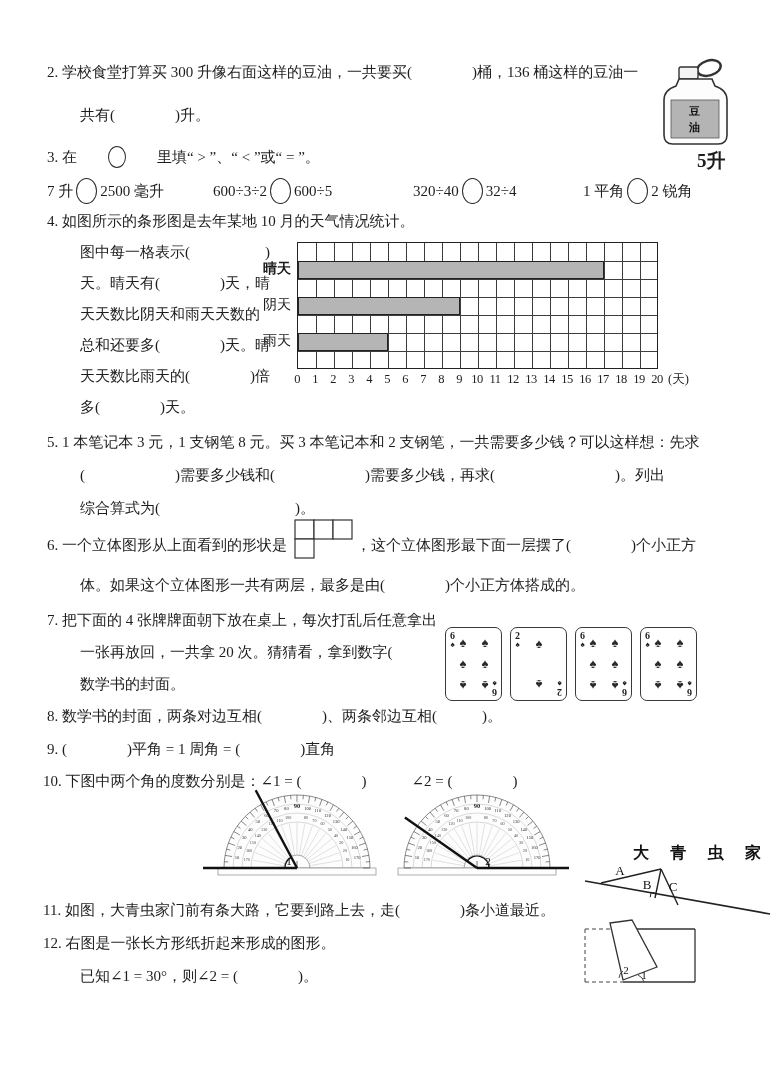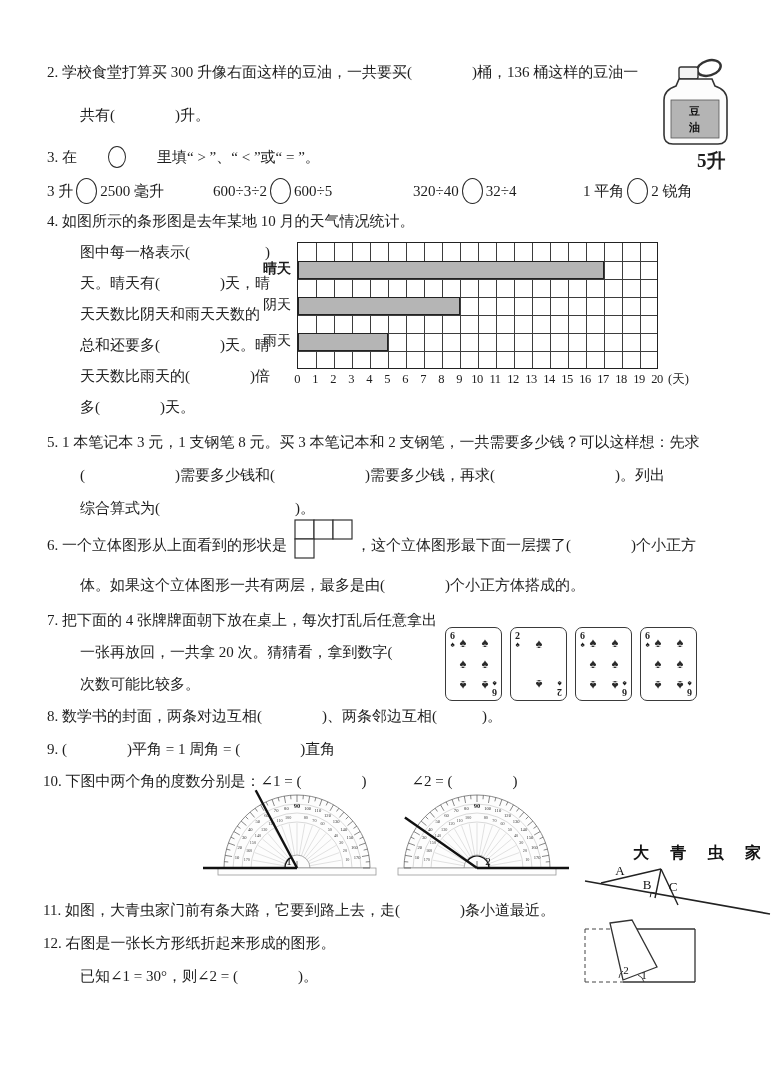--- a/index.html
+++ b/index.html
@@ -61,21 +61,21 @@
     <rect x="19" y="42" width="48" height="38" fill="#b4b4b4" stroke="#555" stroke-width="0.8"></rect>
   </svg>
   <div id="bottle-label">豆油</div>
   <div id="bottle-caption">5升</div>
 </div>
 
 <div class="headrow" style="left:47px; top:146px;">
   <span>3. 在</span><span class="circle small"></span><span>里填“ &gt; ”、“ &lt; ”或“ = ”。</span>
 </div>
 <div class="cmp" style="left:47px;  top:178px;">
-  <span>3 升</span><span class="circle"></span><span>2500 毫升</span>
+  <span>7 升</span><span class="circle"></span><span>2500 毫升</span>
 </div>
 <div class="cmp" style="left:213px; top:178px;">
   <span>600÷3÷2</span><span class="circle"></span><span>600÷5</span>
 </div>
 <div class="cmp" style="left:413px; top:178px;">
   <span>320÷40</span><span class="circle"></span><span>32÷4</span>
 </div>
 <div class="cmp" style="left:583px; top:178px;">
   <span>1 平角</span><span class="circle"></span><span>2 锐角</span>
 </div>
@@ -134,21 +134,21 @@
   <rect x="1" y="1" width="19" height="19" fill="#fff" stroke="#333" stroke-width="1.2"></rect>
   <rect x="20" y="1" width="19" height="19" fill="#fff" stroke="#333" stroke-width="1.2"></rect>
   <rect x="39" y="1" width="19" height="19" fill="#fff" stroke="#333" stroke-width="1.2"></rect>
   <rect x="1" y="20" width="19" height="19" fill="#fff" stroke="#333" stroke-width="1.2"></rect>
 </svg>
 <div class="ln" style="left:356px; top:536px;">，这个立体图形最下面一层摆了(　　　　)个小正方</div>
 <div class="ln" style="left:80px; top:576px;">体。如果这个立体图形一共有两层，最多是由(　　　　)个小正方体搭成的。</div>
 
 <div class="ln" style="left:47px; top:611px;">7. 把下面的 4 张牌牌面朝下放在桌上，每次打乱后任意拿出</div>
 <div class="ln" style="left:80px; top:643px;">一张再放回，一共拿 20 次。猜猜看，拿到数字(　　　　)的</div>
-<div class="ln" style="left:80px; top:675px;">次数可能比较多。</div>
+<div class="ln" style="left:80px; top:675px;">数学书的封面。</div>
 <div id="cards">
     <div class="card">
       <div class="corner tl">
         <div class="crank">6</div>
         <div class="csuit">♠</div>
       </div>
       <div class="corner br">
         <div class="crank">6</div>
         <div class="csuit">♠</div>
       </div>

